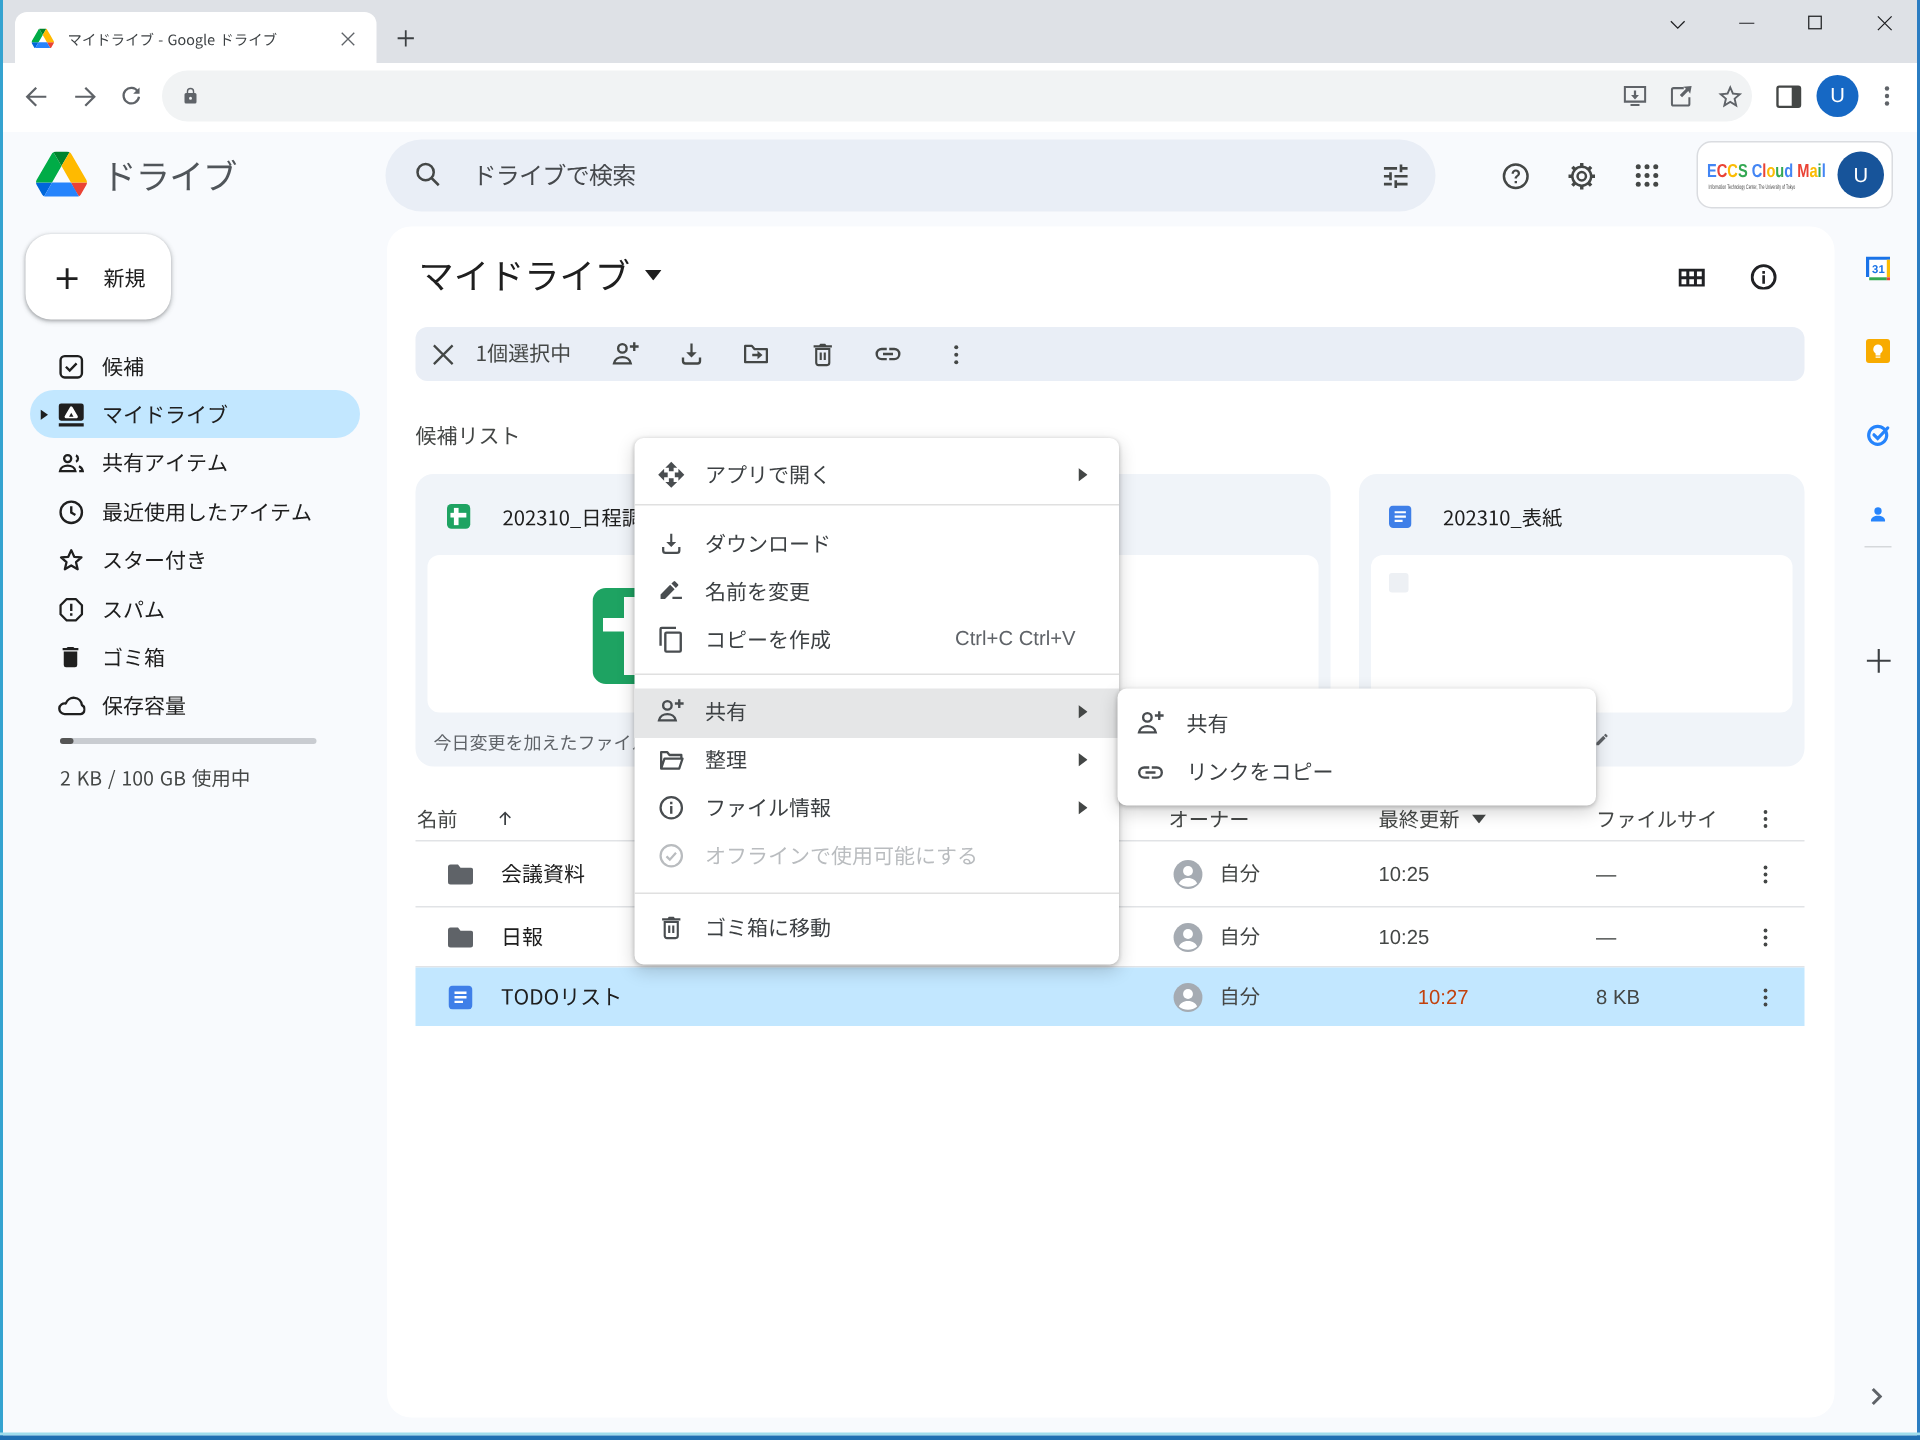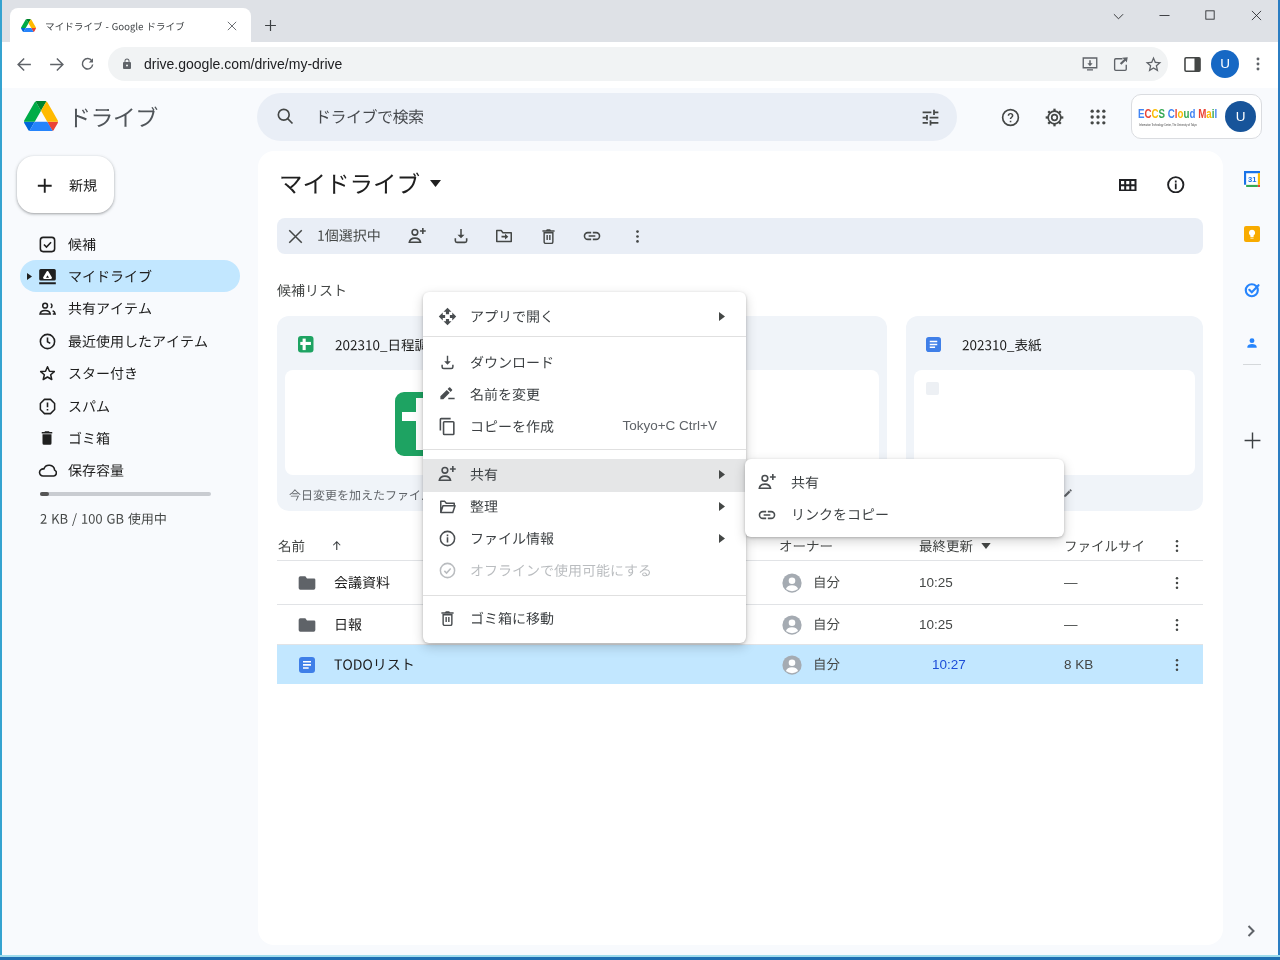--- a/index.html
+++ b/index.html
@@ -48,21 +48,20 @@
       <path fill="none" stroke="#5f6368" stroke-width="2.1" d="M12.5 3.5L21 12l-8.5 8.5M20.4 12H3"></path>
     </svg>
 <svg style="position:absolute;left:78.5px;top:55.5px" width="17" height="17" viewBox="0 0 24 24">
       <path fill="none" stroke="#5f6368" stroke-width="2.1" d="M18.2 7A7.3 7.3 0 1 0 19.3 12"></path>
       <path fill="#5f6368" d="M19.8 3.2v6h-6z"></path>
     </svg>
 <div style="position:absolute;left:108px;top:47px;width:1060px;height:34px;background:#f1f3f4;border-radius:17px"></div>
 <svg style="position:absolute;left:121.0px;top:58.0px" width="12" height="12" viewBox="0 0 24 24">
       <path fill="#5f6368" d="M18 8h-1V6a5 5 0 0 0-10 0v2H6a2 2 0 0 0-2 2v10a2 2 0 0 0 2 2h12a2 2 0 0 0 2-2V10a2 2 0 0 0-2-2zm-6 9a2 2 0 1 1 0-4 2 2 0 0 1 0 4zm3.1-9H8.9V6a3.1 3.1 0 0 1 6.2 0v2z"></path>
     </svg>
-<div style="position:absolute;left:144px;top:47px;width:400px;height:34px;font:400 14px/34px 'Liberation Sans',sans-serif;color:#202124;text-align:left;letter-spacing:0;white-space:nowrap">drive.google.com/drive/my-drive</div>
 <svg style="position:absolute;left:1081.0px;top:55.0px" width="18" height="18" viewBox="0 0 24 24">
       <path fill="none" stroke="#5f6368" stroke-width="1.8" d="M3 4h18v13H3z"></path>
       <path fill="#5f6368" d="M12 15l-3.5-4h7z M11 7h2v5h-2z M8 19h8v1.8H8z"></path>
     </svg>
 <svg style="position:absolute;left:1112.0px;top:55.0px" width="18" height="18" viewBox="0 0 24 24">
       <path fill="none" stroke="#5f6368" stroke-width="1.8" d="M14 5H5a1.5 1.5 0 0 0-1.5 1.5V19A1.5 1.5 0 0 0 5 20.5h12.5A1.5 1.5 0 0 0 19 19v-6"></path>
       <path fill="#5f6368" d="M21 3l-7.5.8 2.5 1.7-5.5 5.5 2 2L18 7.5l1.7 2.5z"></path>
     </svg>
 <svg style="position:absolute;left:1143.5px;top:54.5px" width="19" height="19" viewBox="0 0 24 24">
       <path fill="#5f6368" d="M22 9.24l-7.19-.62L12 2 9.19 8.63 2 9.24l5.46 4.73L5.82 21 12 17.27 18.18 21l-1.63-7.03L22 9.24zM12 15.4l-3.76 2.27 1-4.28-3.32-2.88 4.38-.38L12 6.1l1.71 4.04 4.38.38-3.32 2.88 1 4.28L12 15.4z"></path>
@@ -385,21 +384,21 @@
       <path transform="translate(0,14.70) scale(0.014000,-0.014000)" fill="#1f1f1f" d="M253 0V655H31V733H568V655H346V0Z M970 -13Q878 -13 808 34Q737 80 697 166Q657 252 657 369Q657 487 697 572Q737 656 808 701Q878 746 970 746Q1062 746 1132 700Q1203 655 1243 571Q1283 487 1283 369Q1283 252 1243 166Q1203 80 1132 34Q1062 -13 970 -13ZM970 68Q1036 68 1085 105Q1134 142 1161 210Q1188 278 1188 369Q1188 461 1161 528Q1134 594 1085 630Q1036 665 970 665Q905 665 856 630Q806 594 779 528Q752 461 752 369Q752 278 779 210Q806 142 856 105Q905 68 970 68Z M1442 0V733H1625Q1738 733 1815 690Q1892 648 1931 567Q1970 486 1970 369Q1970 253 1931 170Q1892 87 1816 44Q1740 0 1629 0ZM1534 76H1617Q1703 76 1760 110Q1818 145 1846 211Q1875 277 1875 369Q1875 463 1846 527Q1818 591 1760 624Q1703 658 1617 658H1534Z M2400 -13Q2308 -13 2238 34Q2167 80 2127 166Q2087 252 2087 369Q2087 487 2127 572Q2167 656 2238 701Q2308 746 2400 746Q2492 746 2562 700Q2633 655 2673 571Q2713 487 2713 369Q2713 252 2673 166Q2633 80 2562 34Q2492 -13 2400 -13ZM2400 68Q2466 68 2515 105Q2564 142 2591 210Q2618 278 2618 369Q2618 461 2591 528Q2564 594 2515 630Q2466 665 2400 665Q2335 665 2286 630Q2236 594 2209 528Q2182 461 2182 369Q2182 278 2209 210Q2236 142 2286 105Q2335 68 2400 68Z M3547 759Q3546 740 3545 718Q3544 697 3544 672Q3544 652 3544 621Q3544 590 3544 560Q3544 529 3544 510Q3544 420 3538 357Q3531 294 3518 250Q3506 205 3486 171Q3466 137 3439 105Q3407 67 3366 38Q3324 10 3281 -10Q3238 -29 3201 -41L3136 28Q3205 45 3266 76Q3328 108 3375 161Q3402 192 3418 224Q3435 257 3444 297Q3452 337 3455 390Q3458 443 3458 514Q3458 534 3458 564Q3458 594 3458 624Q3458 655 3458 672Q3458 697 3456 718Q3455 740 3453 759ZM3083 751Q3082 737 3080 717Q3079 697 3079 679Q3079 672 3079 648Q3079 623 3079 589Q3079 555 3079 517Q3079 479 3079 444Q3079 408 3079 382Q3079 356 3079 345Q3079 326 3080 304Q3082 283 3083 269H2991Q2993 281 2994 302Q2996 324 2996 346Q2996 356 2996 382Q2996 409 2996 444Q2996 479 2996 517Q2996 555 2996 589Q2996 623 2996 648Q2996 672 2996 679Q2996 692 2995 714Q2994 737 2992 751Z M4571 669Q4566 663 4558 650Q4551 636 4546 625Q4527 576 4496 516Q4465 457 4427 399Q4389 341 4347 294Q4292 232 4226 174Q4160 115 4087 64Q4014 14 3935 -22L3871 45Q3952 77 4026 124Q4101 172 4166 228Q4232 285 4283 342Q4317 381 4350 430Q4384 478 4410 528Q4437 579 4449 620Q4441 620 4411 620Q4381 620 4340 620Q4299 620 4254 620Q4209 620 4168 620Q4127 620 4098 620Q4068 620 4059 620Q4042 620 4020 619Q3999 618 3982 617Q3964 616 3958 615V706Q3965 705 3984 704Q4002 702 4023 701Q4044 700 4059 700Q4070 700 4099 700Q4128 700 4168 700Q4209 700 4253 700Q4297 700 4338 700Q4378 700 4407 700Q4436 700 4445 700Q4470 700 4490 702Q4509 704 4520 708ZM4360 347Q4401 313 4444 272Q4488 231 4530 188Q4572 144 4608 104Q4644 65 4670 33L4600 -27Q4565 21 4516 76Q4467 132 4412 188Q4358 243 4303 290Z M5108 88Q5108 102 5108 144Q5108 187 5108 246Q5108 304 5108 368Q5108 433 5108 494Q5108 555 5108 602Q5108 649 5108 670Q5108 691 5106 721Q5104 751 5100 774H5198Q5196 752 5194 722Q5191 692 5191 670Q5191 631 5191 576Q5191 522 5191 460Q5191 399 5192 338Q5192 278 5192 226Q5192 173 5192 136Q5192 100 5192 88Q5192 72 5192 51Q5193 30 5195 8Q5197 -13 5198 -30H5101Q5105 -6 5106 27Q5108 60 5108 88ZM5174 512Q5223 497 5282 476Q5342 456 5404 433Q5466 410 5522 386Q5577 363 5618 342L5584 257Q5541 281 5487 304Q5433 328 5376 351Q5320 374 5268 392Q5215 411 5174 423Z"></path>
     </svg>
 <svg style="position:absolute;left:781.0px;top:653.5px" width="22" height="22" viewBox="0 0 24 24">
       <circle cx="12" cy="12" r="10.5" fill="#a5abb2"></circle>
       <circle cx="12" cy="9.5" r="3.6" fill="#fff"></circle>
       <path fill="#fff" d="M12 14.5c-3.5 0-6 1.8-6.6 4.1a10.5 10.5 0 0 0 13.2 0c-.6-2.3-3.1-4.1-6.6-4.1z"></path>
     </svg>
 <svg style="position:absolute;left:813.0px;top:655.3px;overflow:visible" width="27.0" height="19.6">
       <path transform="translate(0,14.18) scale(0.013500,-0.013500)" fill="#444746" d="M214 482H795V411H214ZM214 264H795V194H214ZM214 46H795V-25H214ZM163 703H853V-76H774V631H239V-81H163ZM455 842 542 830Q526 785 508 740Q489 695 472 662L405 675Q415 699 424 728Q434 758 442 788Q451 817 455 842Z M1187 462H1760V389H1187ZM1734 462H1812Q1812 462 1812 455Q1812 448 1812 440Q1812 431 1811 426Q1805 309 1800 228Q1794 146 1786 92Q1779 38 1770 7Q1761 -24 1747 -38Q1732 -57 1714 -64Q1696 -72 1670 -74Q1645 -76 1602 -76Q1558 -75 1511 -72Q1510 -55 1504 -34Q1497 -13 1486 3Q1535 -1 1577 -2Q1619 -4 1637 -4Q1652 -4 1662 -1Q1672 2 1679 9Q1694 23 1704 70Q1713 116 1720 208Q1728 299 1734 447ZM1324 820 1404 797Q1367 713 1318 636Q1268 559 1210 495Q1151 431 1088 383Q1081 391 1069 402Q1057 413 1044 424Q1032 435 1023 442Q1087 484 1144 543Q1201 602 1247 672Q1293 743 1324 820ZM1673 822Q1697 772 1732 720Q1767 667 1808 618Q1849 570 1892 528Q1936 487 1977 458Q1967 450 1954 438Q1942 427 1932 415Q1921 403 1914 392Q1872 426 1829 472Q1786 517 1744 570Q1703 623 1666 680Q1630 737 1601 793ZM1398 441H1479Q1471 359 1453 281Q1435 203 1398 134Q1361 65 1296 9Q1230 -47 1125 -85Q1120 -75 1112 -62Q1104 -50 1094 -38Q1085 -27 1076 -19Q1174 13 1234 62Q1295 112 1328 173Q1361 234 1376 302Q1391 370 1398 441Z"></path>
     </svg>
-<div style="position:absolute;left:919px;top:654.5px;width:60px;height:20px;font:400 13.5px/20px 'Liberation Sans',sans-serif;color:#1d4ed8;text-align:center;letter-spacing:0;white-space:nowrap">10:27</div>
+<div style="position:absolute;left:919px;top:654.5px;width:60px;height:20px;font:400 13.5px/20px 'Liberation Sans',sans-serif;color:#c2410c;text-align:right;letter-spacing:0;white-space:nowrap">10:27</div>
 <div style="position:absolute;left:1064px;top:654.5px;width:60px;height:20px;font:400 13.5px/20px 'Liberation Sans',sans-serif;color:#444746;text-align:left;letter-spacing:0;white-space:nowrap">8 KB</div>
 <svg style="position:absolute;left:1169.0px;top:656.5px" width="16" height="16" viewBox="0 0 24 24">
       <g fill="#444746">
         <circle cx="12" cy="5" r="1.9"></circle>
         <circle cx="12" cy="12" r="1.9"></circle>
         <circle cx="12" cy="19" r="1.9"></circle>
       </g>
     </svg>
 <div style="position:absolute;left:423px;top:292px;width:323px;height:351px;background:#fff;border-radius:6px;box-shadow:0 1px 3px rgba(0,0,0,.22),0 4px 12px rgba(0,0,0,.18)"></div>
 <div style="position:absolute;left:423px;top:459px;width:323px;height:33px;background:#e5e6e7"></div>
@@ -445,21 +444,21 @@
     </svg>
 <svg style="position:absolute;left:470.0px;top:352.6px;overflow:visible" width="84.0" height="20.3">
       <path transform="translate(0,14.70) scale(0.014000,-0.014000)" fill="#3c4043" d="M765 806Q778 789 793 764Q808 740 822 715Q836 690 847 669L793 645Q778 675 755 715Q732 755 712 783ZM875 846Q888 828 904 803Q919 778 934 754Q949 729 959 710L905 686Q889 719 866 758Q843 796 822 824ZM383 435Q432 407 484 373Q537 339 590 302Q643 265 690 230Q738 195 775 165L716 96Q682 127 635 164Q588 202 534 240Q481 279 428 314Q375 350 329 379ZM841 617Q834 607 828 592Q822 576 818 564Q803 513 778 454Q752 395 716 335Q681 275 637 221Q569 137 468 61Q368 -15 226 -68L154 -5Q248 23 324 66Q400 109 461 160Q522 211 567 264Q606 311 638 366Q671 420 695 475Q719 530 730 576H359L392 648H709Q729 648 746 650Q763 653 775 657ZM504 762Q491 742 479 720Q467 697 459 683Q429 629 382 563Q335 497 271 432Q207 367 127 312L60 363Q146 417 210 480Q273 544 316 605Q358 666 381 712Q389 725 399 748Q409 771 413 791Z M1541 801Q1538 778 1536 760Q1535 742 1535 726Q1535 714 1535 689Q1535 664 1535 637Q1535 610 1535 592H1450Q1450 612 1450 639Q1450 666 1450 690Q1450 714 1450 726Q1450 742 1450 760Q1449 778 1445 801ZM1882 607Q1878 596 1874 578Q1870 561 1867 547Q1863 517 1854 480Q1846 443 1834 402Q1822 362 1806 322Q1790 283 1769 246Q1732 181 1674 126Q1616 71 1540 30Q1465 -11 1373 -37L1308 38Q1333 42 1360 50Q1388 57 1412 66Q1462 82 1513 112Q1564 141 1608 180Q1653 220 1683 267Q1710 310 1730 361Q1749 412 1761 464Q1773 516 1778 559H1219Q1219 543 1219 518Q1219 493 1219 466Q1219 438 1219 414Q1219 391 1219 380Q1219 366 1220 349Q1221 332 1223 320H1136Q1138 334 1138 352Q1139 370 1139 384Q1139 396 1139 420Q1139 444 1139 472Q1139 499 1139 523Q1139 547 1139 560Q1139 576 1138 598Q1138 620 1136 637Q1158 635 1180 634Q1203 633 1229 633H1759Q1787 633 1802 636Q1818 638 1828 641Z M2227 733Q2254 715 2289 688Q2324 662 2360 632Q2397 603 2429 575Q2461 547 2482 526L2419 463Q2400 482 2370 510Q2340 538 2304 568Q2268 599 2233 626Q2198 654 2170 672ZM2141 63Q2229 76 2302 99Q2374 122 2434 151Q2494 180 2541 209Q2618 257 2683 320Q2748 382 2797 449Q2846 516 2875 577L2923 492Q2889 430 2839 366Q2789 302 2726 243Q2663 184 2587 136Q2537 105 2478 75Q2418 45 2348 20Q2277 -4 2194 -19Z M3146 685Q3176 684 3197 684Q3218 683 3235 683Q3247 683 3279 683Q3311 683 3356 683Q3402 683 3454 683Q3506 683 3558 683Q3609 683 3654 683Q3699 683 3730 683Q3761 683 3772 683Q3788 683 3812 684Q3837 684 3860 685Q3859 667 3858 646Q3858 626 3858 607Q3858 597 3858 568Q3858 538 3858 496Q3858 454 3858 406Q3858 357 3858 309Q3858 261 3858 220Q3858 179 3858 150Q3858 122 3858 114Q3858 103 3858 84Q3858 65 3858 46Q3859 27 3860 12Q3860 -2 3860 -7H3774Q3774 -1 3774 18Q3775 36 3776 60Q3776 83 3776 104Q3776 111 3776 142Q3776 173 3776 218Q3776 264 3776 316Q3776 369 3776 420Q3776 470 3776 512Q3776 554 3776 579Q3776 604 3776 604H3229Q3229 604 3229 580Q3229 555 3229 513Q3229 471 3229 420Q3229 370 3229 318Q3229 266 3229 220Q3229 175 3229 144Q3229 113 3229 104Q3229 91 3229 74Q3229 57 3230 40Q3230 24 3230 11Q3231 -2 3231 -7H3145Q3145 -2 3146 12Q3146 27 3146 46Q3147 65 3147 84Q3147 102 3147 115Q3147 123 3147 152Q3147 181 3147 223Q3147 265 3147 314Q3147 362 3147 410Q3147 459 3147 500Q3147 542 3147 570Q3147 599 3147 607Q3147 625 3147 646Q3147 667 3146 685ZM3808 129V51H3190V129Z M4102 433Q4117 432 4139 430Q4161 429 4188 428Q4214 428 4241 428Q4257 428 4290 428Q4324 428 4369 428Q4414 428 4464 428Q4515 428 4566 428Q4616 428 4662 428Q4707 428 4740 428Q4773 428 4789 428Q4827 428 4854 430Q4881 432 4897 433V335Q4882 336 4852 338Q4823 340 4790 340Q4774 340 4740 340Q4706 340 4662 340Q4617 340 4566 340Q4515 340 4464 340Q4414 340 4370 340Q4325 340 4291 340Q4257 340 4241 340Q4200 340 4163 338Q4126 337 4102 335Z M5656 720Q5669 702 5686 676Q5703 649 5720 621Q5736 593 5747 569L5690 543Q5678 569 5664 596Q5649 622 5634 648Q5618 673 5601 695ZM5777 770Q5790 753 5808 727Q5825 701 5842 673Q5859 645 5871 622L5815 594Q5802 620 5787 646Q5772 672 5756 697Q5739 722 5722 744ZM5305 75Q5305 89 5305 131Q5305 173 5305 232Q5305 290 5305 355Q5305 420 5305 481Q5305 542 5305 589Q5305 636 5305 657Q5305 678 5304 708Q5302 738 5297 761H5396Q5393 738 5391 708Q5389 679 5389 657Q5389 618 5389 564Q5389 509 5389 448Q5389 386 5389 326Q5389 265 5389 212Q5389 160 5389 124Q5389 87 5389 75Q5389 60 5390 38Q5390 16 5392 -6Q5394 -27 5395 -43H5299Q5302 -19 5304 14Q5305 47 5305 75ZM5371 499Q5420 484 5480 464Q5540 443 5602 420Q5663 397 5718 374Q5774 350 5816 329L5781 244Q5738 267 5684 291Q5631 315 5574 338Q5517 361 5464 379Q5412 397 5371 410Z"></path>
     </svg>
 <svg style="position:absolute;left:470.0px;top:384.6px;overflow:visible" width="70.0" height="20.3">
       <path transform="translate(0,14.70) scale(0.014000,-0.014000)" fill="#3c4043" d="M365 29H847V-40H365ZM330 740H697V672H330ZM375 843 460 827Q422 762 369 696Q316 631 247 570Q178 509 91 458Q86 467 76 478Q67 489 57 500Q47 510 38 516Q120 561 186 616Q251 672 298 730Q346 789 375 843ZM672 740H687L700 744L750 716Q705 603 633 509Q561 415 470 341Q380 267 280 212Q179 158 76 125Q72 135 64 148Q57 161 48 173Q40 185 33 192Q130 220 227 270Q324 320 410 389Q497 458 566 543Q634 628 672 726ZM206 562 261 609Q301 583 344 549Q386 515 423 481Q460 447 483 418L422 365Q401 394 365 429Q329 464 287 499Q245 534 206 562ZM811 346H888V-82H811ZM399 346H849V277H399V-80H324V286L384 346Z M1053 682H1947V613H1053ZM1156 360H1437V301H1156ZM1156 200H1437V141H1156ZM1604 514H1674V104H1604ZM1409 523H1482V6Q1482 -22 1474 -38Q1467 -54 1446 -63Q1425 -72 1392 -74Q1358 -76 1307 -76Q1304 -62 1296 -42Q1289 -23 1281 -9Q1319 -10 1350 -10Q1381 -11 1391 -10Q1402 -10 1406 -6Q1409 -2 1409 7ZM1807 544H1881V13Q1881 -19 1872 -36Q1863 -54 1839 -63Q1816 -72 1778 -74Q1739 -77 1681 -76Q1678 -61 1670 -40Q1662 -20 1654 -4Q1699 -6 1736 -6Q1773 -6 1786 -5Q1798 -5 1802 -1Q1807 3 1807 14ZM1208 816 1278 841Q1307 810 1335 770Q1363 730 1378 701L1304 673Q1292 702 1264 742Q1237 783 1208 816ZM1723 845 1803 819Q1775 772 1742 724Q1710 676 1683 641L1616 665Q1635 690 1655 722Q1675 753 1692 786Q1710 818 1723 845ZM1116 523H1433V459H1187V-75H1116Z M2460 791Q2454 761 2444 720Q2435 680 2414 629Q2396 584 2370 536Q2343 488 2313 449Q2332 461 2356 470Q2380 478 2406 482Q2431 486 2452 486Q2510 486 2550 454Q2590 421 2590 359Q2590 340 2590 310Q2590 281 2590 248Q2591 216 2592 185Q2593 154 2593 131H2516Q2517 151 2518 178Q2519 205 2520 235Q2520 265 2520 292Q2519 319 2519 338Q2519 382 2492 402Q2466 423 2426 423Q2379 423 2334 402Q2288 382 2254 350Q2232 329 2210 302Q2189 276 2163 246L2095 296Q2167 366 2215 427Q2263 488 2293 540Q2323 593 2340 635Q2356 677 2366 720Q2376 762 2378 798ZM2118 683Q2158 678 2205 675Q2252 672 2287 672Q2354 672 2431 676Q2508 679 2586 686Q2665 693 2736 706L2735 632Q2683 623 2624 618Q2565 612 2504 608Q2443 605 2386 604Q2330 602 2282 602Q2261 602 2234 602Q2206 603 2176 604Q2146 606 2118 608ZM2882 441Q2869 438 2854 432Q2838 427 2822 421Q2807 415 2793 409Q2741 389 2672 360Q2603 331 2531 293Q2481 268 2443 240Q2405 213 2383 184Q2361 154 2361 119Q2361 90 2374 72Q2388 54 2413 44Q2438 35 2470 32Q2503 29 2542 29Q2600 29 2674 36Q2749 42 2815 53L2813 -27Q2775 -32 2728 -36Q2680 -40 2632 -42Q2583 -45 2539 -45Q2468 -45 2410 -32Q2351 -19 2316 14Q2281 47 2281 108Q2281 153 2302 190Q2323 228 2358 259Q2394 290 2437 316Q2480 343 2525 365Q2573 391 2616 410Q2658 429 2696 445Q2734 461 2767 477Q2789 487 2809 496Q2829 505 2849 516Z M3063 740H3940V670H3063ZM3461 840H3538V712H3461ZM3596 712H3669V449Q3669 421 3662 406Q3655 390 3634 381Q3614 373 3579 372Q3544 370 3494 370Q3491 385 3485 404Q3479 422 3473 437Q3510 436 3540 436Q3570 436 3579 436Q3589 437 3592 440Q3596 443 3596 451ZM3386 720H3457V664Q3457 626 3452 583Q3446 540 3429 496Q3412 452 3377 410Q3342 369 3283 332Q3277 341 3268 350Q3258 360 3248 369Q3237 378 3229 384Q3283 415 3315 451Q3347 487 3362 525Q3377 563 3382 599Q3386 635 3386 666ZM3720 589 3779 623Q3812 595 3846 560Q3880 525 3910 490Q3940 456 3958 429L3895 389Q3879 417 3850 452Q3821 487 3787 523Q3753 559 3720 589ZM3214 618 3286 599Q3254 542 3204 488Q3153 433 3098 398Q3088 408 3072 421Q3057 434 3045 442Q3080 463 3113 492Q3146 521 3172 554Q3199 587 3214 618ZM3333 264Q3386 183 3478 126Q3569 69 3692 34Q3815 0 3961 -12Q3954 -21 3945 -34Q3936 -46 3929 -58Q3922 -71 3917 -82Q3767 -66 3642 -26Q3518 14 3424 80Q3329 146 3268 241ZM3391 388 3471 373Q3415 297 3328 228Q3241 160 3119 107Q3114 116 3106 126Q3097 137 3088 147Q3079 157 3071 162Q3187 207 3268 268Q3349 329 3391 388ZM3362 312H3735V250H3307ZM3715 312H3732L3746 315L3795 282Q3747 198 3672 136Q3598 75 3504 32Q3409 -11 3302 -39Q3196 -67 3084 -83Q3081 -74 3074 -61Q3068 -48 3061 -36Q3054 -24 3046 -16Q3156 -3 3258 21Q3361 45 3450 82Q3539 120 3608 174Q3676 228 3715 299Z M4065 787H4935V719H4065ZM4467 758H4545V370Q4545 312 4536 258Q4527 203 4501 153Q4475 103 4425 59Q4375 15 4294 -20Q4212 -55 4092 -81Q4088 -72 4080 -60Q4072 -48 4064 -36Q4055 -23 4047 -15Q4164 7 4241 37Q4318 67 4364 104Q4409 142 4431 184Q4453 227 4460 274Q4467 321 4467 371ZM4228 411V309H4798V411ZM4228 571V471H4798V571ZM4156 634H4873V247H4156ZM4252 238Q4300 164 4367 118Q4434 72 4522 47Q4611 22 4722 12Q4833 1 4969 -3Q4959 -16 4950 -37Q4940 -58 4937 -77Q4798 -71 4683 -56Q4568 -42 4475 -12Q4382 19 4310 73Q4238 127 4188 212Z"></path>
     </svg>
 <svg style="position:absolute;left:470.0px;top:416.6px;overflow:visible" width="84.0" height="20.3">
       <path transform="translate(0,14.70) scale(0.014000,-0.014000)" fill="#3c4043" d="M172 686Q197 683 227 682Q257 680 281 680H774Q792 680 812 680Q833 681 848 682Q847 665 846 644Q845 622 845 604V88Q845 61 846 32Q848 3 849 -9H759Q760 3 760 28Q761 52 761 79V600H282Q254 600 222 599Q189 598 172 597ZM159 134Q178 132 208 130Q239 128 270 128H806V47H272Q242 47 210 46Q179 45 159 43Z M1759 697Q1759 670 1778 651Q1797 632 1825 632Q1852 632 1872 651Q1891 670 1891 697Q1891 725 1872 744Q1852 764 1825 764Q1797 764 1778 744Q1759 725 1759 697ZM1713 697Q1713 728 1728 754Q1743 780 1768 795Q1794 810 1825 810Q1856 810 1882 795Q1907 780 1922 754Q1937 728 1937 697Q1937 667 1922 642Q1907 616 1882 601Q1856 586 1825 586Q1794 586 1768 601Q1743 616 1728 642Q1713 667 1713 697ZM1279 750Q1277 733 1276 712Q1274 690 1274 669Q1274 656 1274 618Q1274 579 1274 526Q1274 472 1274 412Q1274 353 1274 298Q1274 243 1274 202Q1274 160 1274 141Q1274 103 1290 88Q1307 74 1344 67Q1368 63 1404 61Q1439 59 1476 59Q1516 59 1562 61Q1608 63 1656 67Q1703 71 1745 77Q1787 83 1818 91V0Q1775 -7 1714 -12Q1654 -16 1590 -18Q1527 -21 1472 -21Q1428 -21 1386 -18Q1343 -16 1312 -11Q1254 -1 1223 28Q1192 58 1192 119Q1192 144 1192 189Q1192 234 1192 292Q1192 350 1192 410Q1192 471 1192 525Q1192 579 1192 618Q1192 656 1192 669Q1192 682 1192 696Q1191 710 1190 724Q1188 739 1186 750ZM1237 435Q1282 445 1336 460Q1391 474 1448 491Q1504 508 1558 527Q1611 546 1654 565Q1677 575 1699 586Q1721 597 1742 610L1777 530Q1756 521 1730 510Q1705 500 1683 491Q1636 472 1578 452Q1521 432 1460 414Q1399 395 1342 379Q1284 363 1237 352Z M2102 433Q2117 432 2139 430Q2161 429 2188 428Q2214 428 2241 428Q2257 428 2290 428Q2324 428 2369 428Q2414 428 2464 428Q2515 428 2566 428Q2616 428 2662 428Q2707 428 2740 428Q2773 428 2789 428Q2827 428 2854 430Q2881 432 2897 433V335Q2882 336 2852 338Q2823 340 2790 340Q2774 340 2740 340Q2706 340 2662 340Q2617 340 2566 340Q2515 340 2464 340Q2414 340 2370 340Q2325 340 2291 340Q2257 340 2241 340Q2200 340 2163 338Q2126 337 2102 335Z M3460 791Q3454 761 3444 720Q3435 680 3414 629Q3396 584 3370 536Q3343 488 3313 449Q3332 461 3356 470Q3380 478 3406 482Q3431 486 3452 486Q3510 486 3550 454Q3590 421 3590 359Q3590 340 3590 310Q3590 281 3590 248Q3591 216 3592 185Q3593 154 3593 131H3516Q3517 151 3518 178Q3519 205 3520 235Q3520 265 3520 292Q3519 319 3519 338Q3519 382 3492 402Q3466 423 3426 423Q3379 423 3334 402Q3288 382 3254 350Q3232 329 3210 302Q3189 276 3163 246L3095 296Q3167 366 3215 427Q3263 488 3293 540Q3323 593 3340 635Q3356 677 3366 720Q3376 762 3378 798ZM3118 683Q3158 678 3205 675Q3252 672 3287 672Q3354 672 3431 676Q3508 679 3586 686Q3665 693 3736 706L3735 632Q3683 623 3624 618Q3565 612 3504 608Q3443 605 3386 604Q3330 602 3282 602Q3261 602 3234 602Q3206 603 3176 604Q3146 606 3118 608ZM3882 441Q3869 438 3854 432Q3838 427 3822 421Q3807 415 3793 409Q3741 389 3672 360Q3603 331 3531 293Q3481 268 3443 240Q3405 213 3383 184Q3361 154 3361 119Q3361 90 3374 72Q3388 54 3413 44Q3438 35 3470 32Q3503 29 3542 29Q3600 29 3674 36Q3749 42 3815 53L3813 -27Q3775 -32 3728 -36Q3680 -40 3632 -42Q3583 -45 3539 -45Q3468 -45 3410 -32Q3351 -19 3316 14Q3281 47 3281 108Q3281 153 3302 190Q3323 228 3358 259Q3394 290 3437 316Q3480 343 3525 365Q3573 391 3616 410Q3658 429 3696 445Q3734 461 3767 477Q3789 487 3809 496Q3829 505 3849 516Z M4487 673H4962V601H4452ZM4612 456H4939V387H4612ZM4612 235H4952V164H4612ZM4575 649H4651V-79H4575ZM4526 828 4598 809Q4570 730 4532 654Q4495 577 4452 510Q4409 443 4363 391Q4357 397 4346 407Q4336 417 4324 427Q4313 437 4305 442Q4350 489 4391 551Q4432 613 4466 684Q4501 755 4526 828ZM4285 836 4357 814Q4325 730 4281 646Q4237 563 4186 490Q4135 418 4080 361Q4076 370 4068 384Q4060 399 4052 414Q4043 429 4036 437Q4086 486 4132 550Q4178 614 4218 688Q4257 761 4285 836ZM4179 579 4253 654 4254 652V-78H4179Z M5171 465H5419V395H5171ZM5390 465H5463Q5463 465 5463 460Q5463 454 5462 446Q5462 438 5462 433Q5460 321 5456 252Q5453 182 5448 146Q5442 110 5431 96Q5419 82 5406 76Q5392 70 5371 67Q5351 65 5319 66Q5287 66 5250 68Q5249 84 5244 104Q5238 123 5229 138Q5263 134 5293 134Q5323 133 5335 133Q5346 133 5354 135Q5361 137 5367 144Q5374 153 5378 184Q5383 216 5386 280Q5388 345 5390 453ZM5671 790 5716 836Q5748 821 5782 800Q5817 780 5847 760Q5877 739 5897 722L5850 670Q5831 688 5801 710Q5771 731 5737 752Q5703 773 5671 790ZM5815 519 5890 500Q5826 304 5715 160Q5604 16 5451 -75Q5445 -67 5435 -56Q5425 -44 5414 -32Q5404 -21 5396 -13Q5548 67 5653 202Q5758 338 5815 519ZM5177 670H5951V597H5177ZM5128 670H5206V388Q5206 335 5202 273Q5198 211 5187 147Q5176 83 5155 22Q5134 -38 5099 -87Q5093 -79 5082 -69Q5070 -59 5058 -50Q5045 -41 5036 -37Q5078 25 5098 99Q5117 173 5122 248Q5128 324 5128 389ZM5544 839H5622Q5621 700 5632 575Q5643 450 5663 346Q5683 241 5712 164Q5740 88 5774 46Q5809 4 5847 4Q5869 4 5880 46Q5890 89 5894 189Q5907 177 5926 165Q5944 153 5959 148Q5952 62 5940 14Q5927 -34 5904 -54Q5880 -73 5841 -73Q5791 -73 5749 -39Q5707 -5 5674 57Q5642 119 5618 204Q5594 288 5578 390Q5561 492 5553 606Q5545 719 5544 839Z"></path>
     </svg>
-<div style="position:absolute;left:600px;top:416px;width:117px;height:20px;font:400 13.5px/20px 'Liberation Sans',sans-serif;color:#5f6368;text-align:right;letter-spacing:0;white-space:nowrap">Tokyo+C Ctrl+V</div>
+<div style="position:absolute;left:600px;top:416px;width:117px;height:20px;font:400 13.5px/20px 'Liberation Sans',sans-serif;color:#5f6368;text-align:right;letter-spacing:0;white-space:nowrap">Ctrl+C Ctrl+V</div>
 <svg style="position:absolute;left:470.0px;top:464.6px;overflow:visible" width="28.0" height="20.3">
       <path transform="translate(0,14.70) scale(0.014000,-0.014000)" fill="#3c4043" d="M280 831H357V272H280ZM643 831H720V272H643ZM48 318H956V245H48ZM89 628H920V556H89ZM587 150 653 189Q699 156 752 116Q806 75 854 36Q903 -4 935 -34L864 -80Q834 -50 787 -10Q740 31 688 73Q635 115 587 150ZM329 187 407 157Q371 114 324 70Q276 26 224 -13Q172 -52 121 -81Q114 -72 103 -62Q92 -53 82 -44Q71 -34 62 -28Q111 -1 162 35Q213 71 257 110Q301 150 329 187Z M1063 710H1939V640H1063ZM1308 353H1777V289H1308ZM1255 524H1765V456H1329V-79H1255ZM1748 524H1822V14Q1822 -19 1813 -38Q1804 -56 1779 -66Q1754 -74 1712 -76Q1669 -77 1605 -77Q1602 -62 1595 -41Q1588 -20 1580 -5Q1613 -6 1642 -6Q1672 -7 1694 -6Q1716 -6 1726 -6Q1739 -6 1744 -2Q1748 3 1748 15ZM1391 840 1467 822Q1433 713 1381 606Q1329 499 1256 406Q1183 314 1088 246Q1083 255 1074 266Q1065 276 1056 286Q1047 297 1040 304Q1107 350 1162 411Q1218 472 1262 542Q1306 613 1338 688Q1370 764 1391 840ZM1308 184H1777V119H1308Z"></path>
     </svg>
 <svg style="position:absolute;left:470.0px;top:496.6px;overflow:visible" width="28.0" height="20.3">
       <path transform="translate(0,14.70) scale(0.014000,-0.014000)" fill="#3c4043" d="M114 285H890V223H114ZM57 775H518V720H57ZM503 146H824V88H503ZM47 5H956V-58H47ZM462 262H536V-25H462ZM254 840H321V312H254ZM212 178H284V-29H212ZM148 619V536H430V619ZM86 669H494V486H86ZM321 489Q334 483 359 470Q384 458 412 444Q441 430 466 418Q490 405 501 398L464 348Q450 358 426 373Q403 388 376 404Q349 420 324 434Q299 447 283 455ZM642 840 710 825Q685 738 640 662Q596 585 541 533Q537 540 528 550Q518 560 508 570Q498 579 490 585Q543 630 582 697Q621 764 642 840ZM624 728H952V667H593ZM824 701 894 693Q857 541 764 450Q670 360 530 309Q526 317 518 327Q511 337 502 348Q493 359 485 364Q620 405 706 486Q793 567 824 701ZM632 692Q654 629 697 564Q740 500 808 447Q875 394 969 365Q958 355 946 337Q933 319 926 306Q832 341 764 398Q695 456 650 524Q606 593 583 658ZM248 512 297 490Q272 457 236 423Q200 389 160 360Q120 330 84 312Q77 323 64 337Q51 351 40 360Q76 375 115 400Q154 425 190 454Q225 483 248 512Z M1476 540V411H1847V540ZM1476 728V601H1847V728ZM1407 794H1919V346H1407ZM1395 228H1933V160H1395ZM1318 22H1967V-47H1318ZM1046 773H1358V702H1046ZM1056 483H1343V413H1056ZM1035 100Q1076 112 1128 128Q1179 143 1236 162Q1294 182 1352 201L1365 128Q1284 101 1202 74Q1120 46 1054 24ZM1170 745H1242V125L1170 111ZM1629 763H1694V378H1700V-9H1623V378H1629Z"></path>
     </svg>
 <svg style="position:absolute;left:470.0px;top:528.6px;overflow:visible" width="84.0" height="20.3">
       <path transform="translate(0,14.70) scale(0.014000,-0.014000)" fill="#3c4043" d="M861 665Q856 654 852 642Q849 630 846 615Q838 575 825 528Q812 480 794 430Q775 379 750 332Q726 284 697 246Q651 188 595 138Q539 87 467 47Q395 7 303 -22L235 53Q333 78 404 114Q476 149 530 195Q584 241 625 294Q661 339 688 397Q714 455 732 514Q749 572 756 620Q742 620 703 620Q664 620 611 620Q558 620 500 620Q443 620 390 620Q337 620 298 620Q259 620 245 620Q215 620 190 619Q165 618 145 617V705Q159 704 176 702Q193 700 211 700Q229 699 245 699Q257 699 288 699Q319 699 362 699Q404 699 452 699Q501 699 548 699Q596 699 638 699Q679 699 708 699Q737 699 747 699Q758 699 772 700Q786 700 800 704Z M1865 505Q1861 499 1855 492Q1849 484 1845 478Q1834 460 1814 430Q1793 401 1766 366Q1739 332 1708 300Q1676 267 1642 244L1577 289Q1612 311 1646 344Q1680 376 1708 410Q1735 445 1749 469Q1735 469 1698 469Q1660 469 1610 469Q1559 469 1504 470Q1449 470 1400 470Q1350 470 1316 470Q1281 470 1271 470Q1249 470 1224 469Q1200 468 1177 466V549Q1198 546 1224 544Q1249 542 1271 542Q1281 542 1317 542Q1353 542 1406 542Q1458 542 1515 542Q1572 542 1624 542Q1677 542 1716 542Q1754 542 1765 542Q1773 542 1784 543Q1794 544 1804 545Q1814 546 1820 547ZM1529 402Q1529 338 1524 282Q1520 225 1507 174Q1494 124 1468 80Q1443 35 1401 -4Q1359 -43 1296 -79L1225 -23Q1242 -17 1260 -8Q1277 0 1294 11Q1362 56 1394 108Q1427 160 1438 218Q1448 277 1448 342Q1448 357 1446 372Q1445 388 1442 402Z M2086 361Q2216 396 2328 446Q2440 496 2523 548Q2575 581 2624 620Q2674 658 2718 700Q2762 742 2796 783L2863 721Q2821 676 2772 633Q2723 590 2668 550Q2614 511 2555 474Q2500 441 2431 406Q2362 371 2284 340Q2206 309 2126 283ZM2507 506 2593 532V76Q2593 57 2594 36Q2594 15 2596 -3Q2597 -21 2599 -31H2501Q2502 -21 2504 -3Q2505 15 2506 36Q2507 57 2507 76Z M3524 21Q3527 33 3528 48Q3530 62 3530 77Q3530 87 3530 121Q3530 155 3530 204Q3530 254 3530 312Q3530 370 3530 428Q3530 487 3530 538Q3530 589 3530 626Q3530 663 3530 676Q3530 705 3528 724Q3526 744 3525 750H3617Q3617 744 3615 724Q3613 704 3613 676Q3613 662 3613 626Q3613 591 3613 540Q3613 490 3613 432Q3613 375 3613 319Q3613 263 3613 216Q3613 168 3613 137Q3613 106 3613 99Q3660 121 3713 157Q3766 193 3816 241Q3867 289 3905 345L3952 277Q3909 219 3852 166Q3794 113 3732 71Q3670 29 3611 0Q3599 -7 3590 -13Q3582 -19 3577 -23ZM3066 26Q3129 71 3173 135Q3217 199 3240 272Q3251 306 3257 357Q3263 408 3266 466Q3269 523 3270 578Q3270 632 3270 674Q3270 696 3268 714Q3266 731 3263 747H3355Q3354 741 3353 730Q3352 718 3351 704Q3350 690 3350 675Q3350 633 3349 576Q3348 520 3344 458Q3341 397 3336 342Q3330 287 3319 250Q3297 170 3250 99Q3204 28 3141 -25Z M4427 267H4826V210H4427ZM4334 762H4928V704H4334ZM4358 640H4903V585H4358ZM4304 516H4958V458H4304ZM4428 134H4829V77H4428ZM4376 400H4825V342H4446V-79H4376ZM4808 400H4879V4Q4879 -24 4872 -40Q4864 -56 4843 -64Q4822 -73 4787 -74Q4752 -76 4699 -76Q4697 -62 4690 -44Q4684 -25 4677 -11Q4715 -12 4748 -12Q4780 -13 4790 -12Q4808 -11 4808 5ZM4590 840H4664V498H4590ZM4152 840H4220V-79H4152ZM4073 647 4129 640Q4127 601 4122 552Q4116 504 4107 456Q4098 408 4086 370L4027 390Q4039 424 4048 469Q4057 514 4064 561Q4070 608 4073 647ZM4229 674 4279 694Q4296 660 4312 620Q4328 579 4335 552L4282 526Q4275 555 4260 597Q4245 639 4229 674Z M5556 454H5884V392H5556ZM5519 794H5876V726H5588V-81H5519ZM5840 794H5910V601Q5910 573 5902 557Q5895 541 5872 532Q5849 524 5810 522Q5772 521 5713 521Q5711 536 5704 554Q5698 573 5690 587Q5722 586 5748 586Q5775 585 5794 585Q5813 585 5820 586Q5833 587 5836 590Q5840 593 5840 601ZM5654 413Q5681 319 5727 234Q5773 150 5834 84Q5896 18 5972 -19Q5959 -29 5944 -48Q5929 -66 5920 -80Q5843 -36 5780 36Q5718 108 5672 201Q5625 294 5595 397ZM5861 454H5874L5887 457L5934 440Q5914 332 5874 233Q5835 134 5776 54Q5716 -27 5636 -82Q5627 -69 5612 -54Q5598 -40 5585 -31Q5661 19 5717 94Q5773 168 5810 257Q5846 346 5861 437ZM5077 737H5448V673H5077ZM5066 191H5461V126H5066ZM5042 572H5487V507H5042ZM5056 365H5474V300H5056ZM5231 839H5301V549H5231ZM5231 337H5301V-78H5231ZM5366 511 5431 495Q5416 459 5402 422Q5387 386 5372 360L5317 376Q5325 395 5334 419Q5344 443 5352 468Q5361 492 5366 511ZM5111 495 5168 510Q5186 478 5199 440Q5212 402 5215 376L5155 358Q5152 385 5140 424Q5127 462 5111 495Z"></path>
     </svg>
 <svg style="position:absolute;left:470.0px;top:560.6px;overflow:visible" width="182.0" height="20.3">

